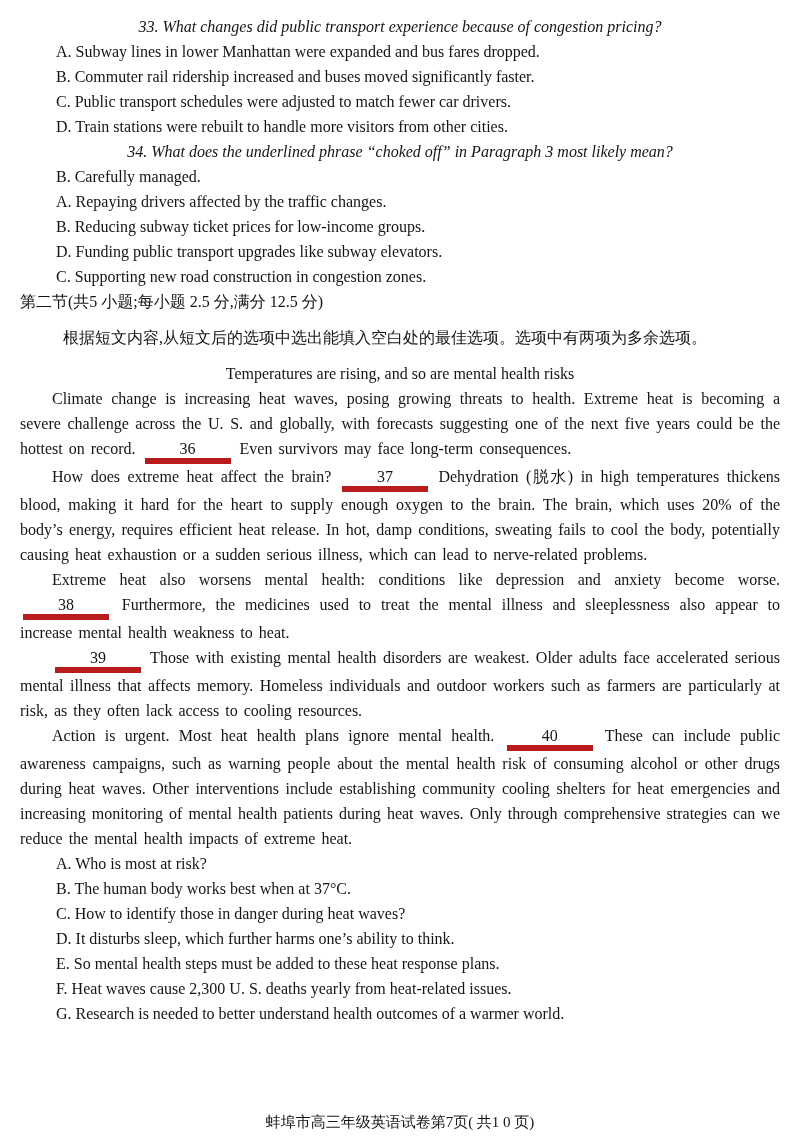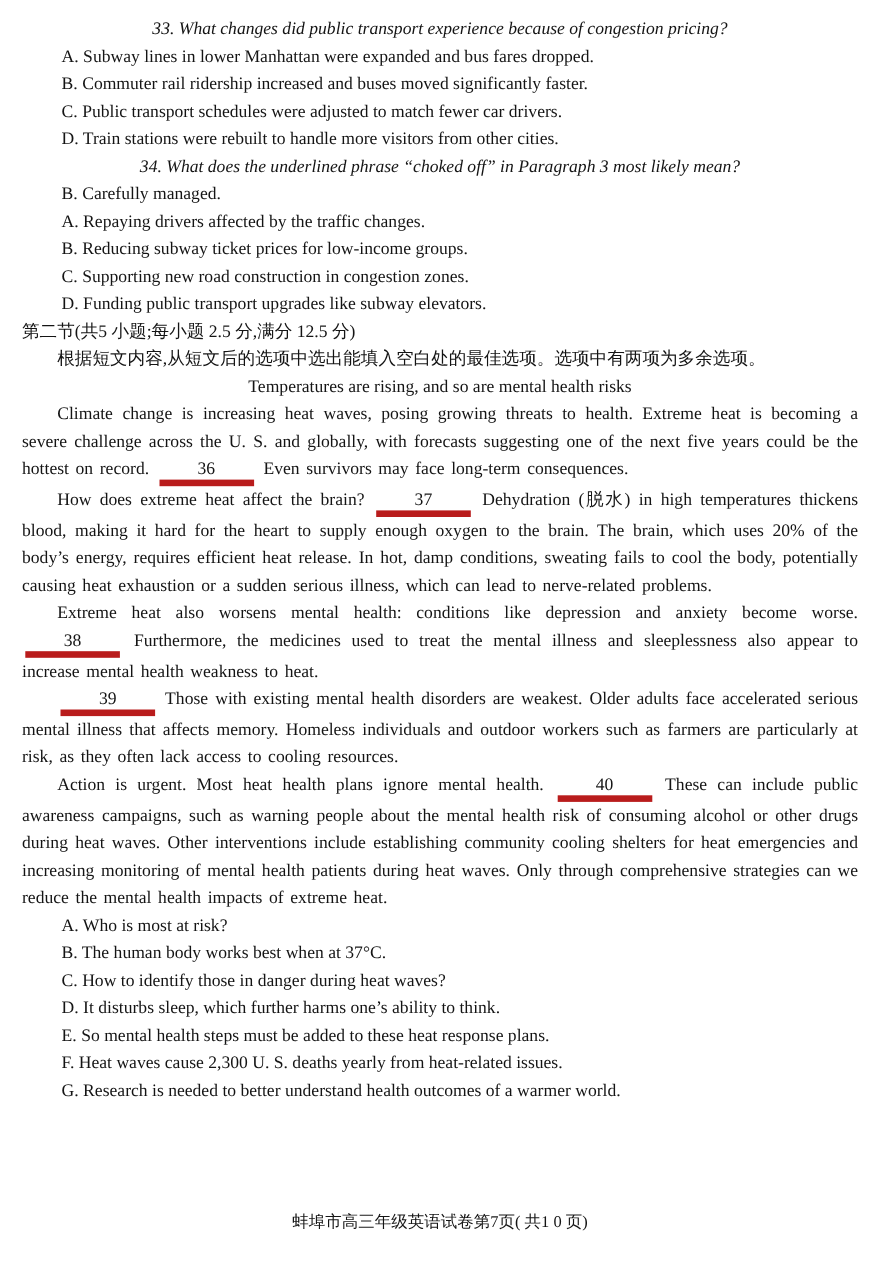--- a/index.html
+++ b/index.html
@@ -17,41 +17,41 @@
     padding: 14px 20px 40px 20px;
   }
   .question { margin: 0; }
   .stem { text-align: center; font-style: italic; }
   .qnum { display: inline; }
   .option { padding-left: 36px; }
   .option-row { display: flex; padding-left: 36px; }
   .option-row .col-a { flex: 0 0 48%; }
   .option-row .col-b { flex: 1 1 auto; }
   .section-heading { margin: 0; }
-  .instruction { margin: 0; text-indent: 2em; text-align: justify; font-family: Liberation Serif, serif; }
+  .instruction { margin: 11px; text-indent: 2em; text-align: justify; font-family: Liberation Serif, serif; }
   .passage-title { margin: 0; text-align: center; }
   .para {
     margin: 0;
     text-indent: 2em;
     text-align: justify;
     word-spacing: 2px;
   }
   .blank {
     display: inline-block;
     min-width: 86px;
     text-align: center;
     text-indent: 0;
     border-bottom: 6px solid #b91c1c;
     line-height: 19px;
     margin: 0 3px;
   }
   .choice { padding-left: 36px; }
   .footer {
     position: absolute;
-    bottom: 24px;
+    bottom: 13px;
     left: 0;
     width: 100%;
     text-align: center;
     font-size: 15px;
   }
 </style>
 </head>
 <body>
 
 <div class="page">
@@ -67,22 +67,22 @@
   <div class="question">
     <div class="stem"><span class="qnum">34.</span> <span>What does the underlined phrase “choked off” in Paragraph 3 most likely mean?</span></div>
     <div class="option-row">
       <div class="col-b">B. Carefully managed.</div>
     </div>
   </div>
 
   <div class="question">
     <div class="option">A. Repaying drivers affected by the traffic changes.</div>
     <div class="option">B. Reducing subway ticket prices for low-income groups.</div>
+    <div class="option">D. Funding public transport upgrades like subway elevators.</div>
     <div class="option">C. Supporting new road construction in congestion zones.</div>
-    <div class="option">D. Funding public transport upgrades like subway elevators.</div>
   </div>
 
   <div class="section">
     <div class="section-heading">第二节(共5 小题;每小题 2.5 分,满分 12.5 分)</div>
     <div class="instruction">根据短文内容,从短文后的选项中选出能填入空白处的最佳选项。选项中有两项为多余选项。</div>
     <div class="passage-title">Temperatures are rising, and so are mental health risks</div>
 
     <p class="para"><span>Climate change is increasing heat waves, posing growing threats to health. Extreme heat is becoming a severe challenge across the U. S. and globally, with forecasts suggesting one of the next five years could be the hottest on record.</span> <span class="blank">36</span> <span>Even survivors may face long-term consequences.</span></p>
 
     <p class="para"><span>How does extreme heat affect the brain?</span> <span class="blank">37</span> <span>Dehydration (脱水) in high temperatures thickens blood, making it hard for the heart to supply enough oxygen to the brain. The brain, which uses 20% of the body’s energy, requires efficient heat release. In hot, damp conditions, sweating fails to cool the body, potentially causing heat exhaustion or a sudden serious illness, which can lead to nerve-related problems.</span></p>

